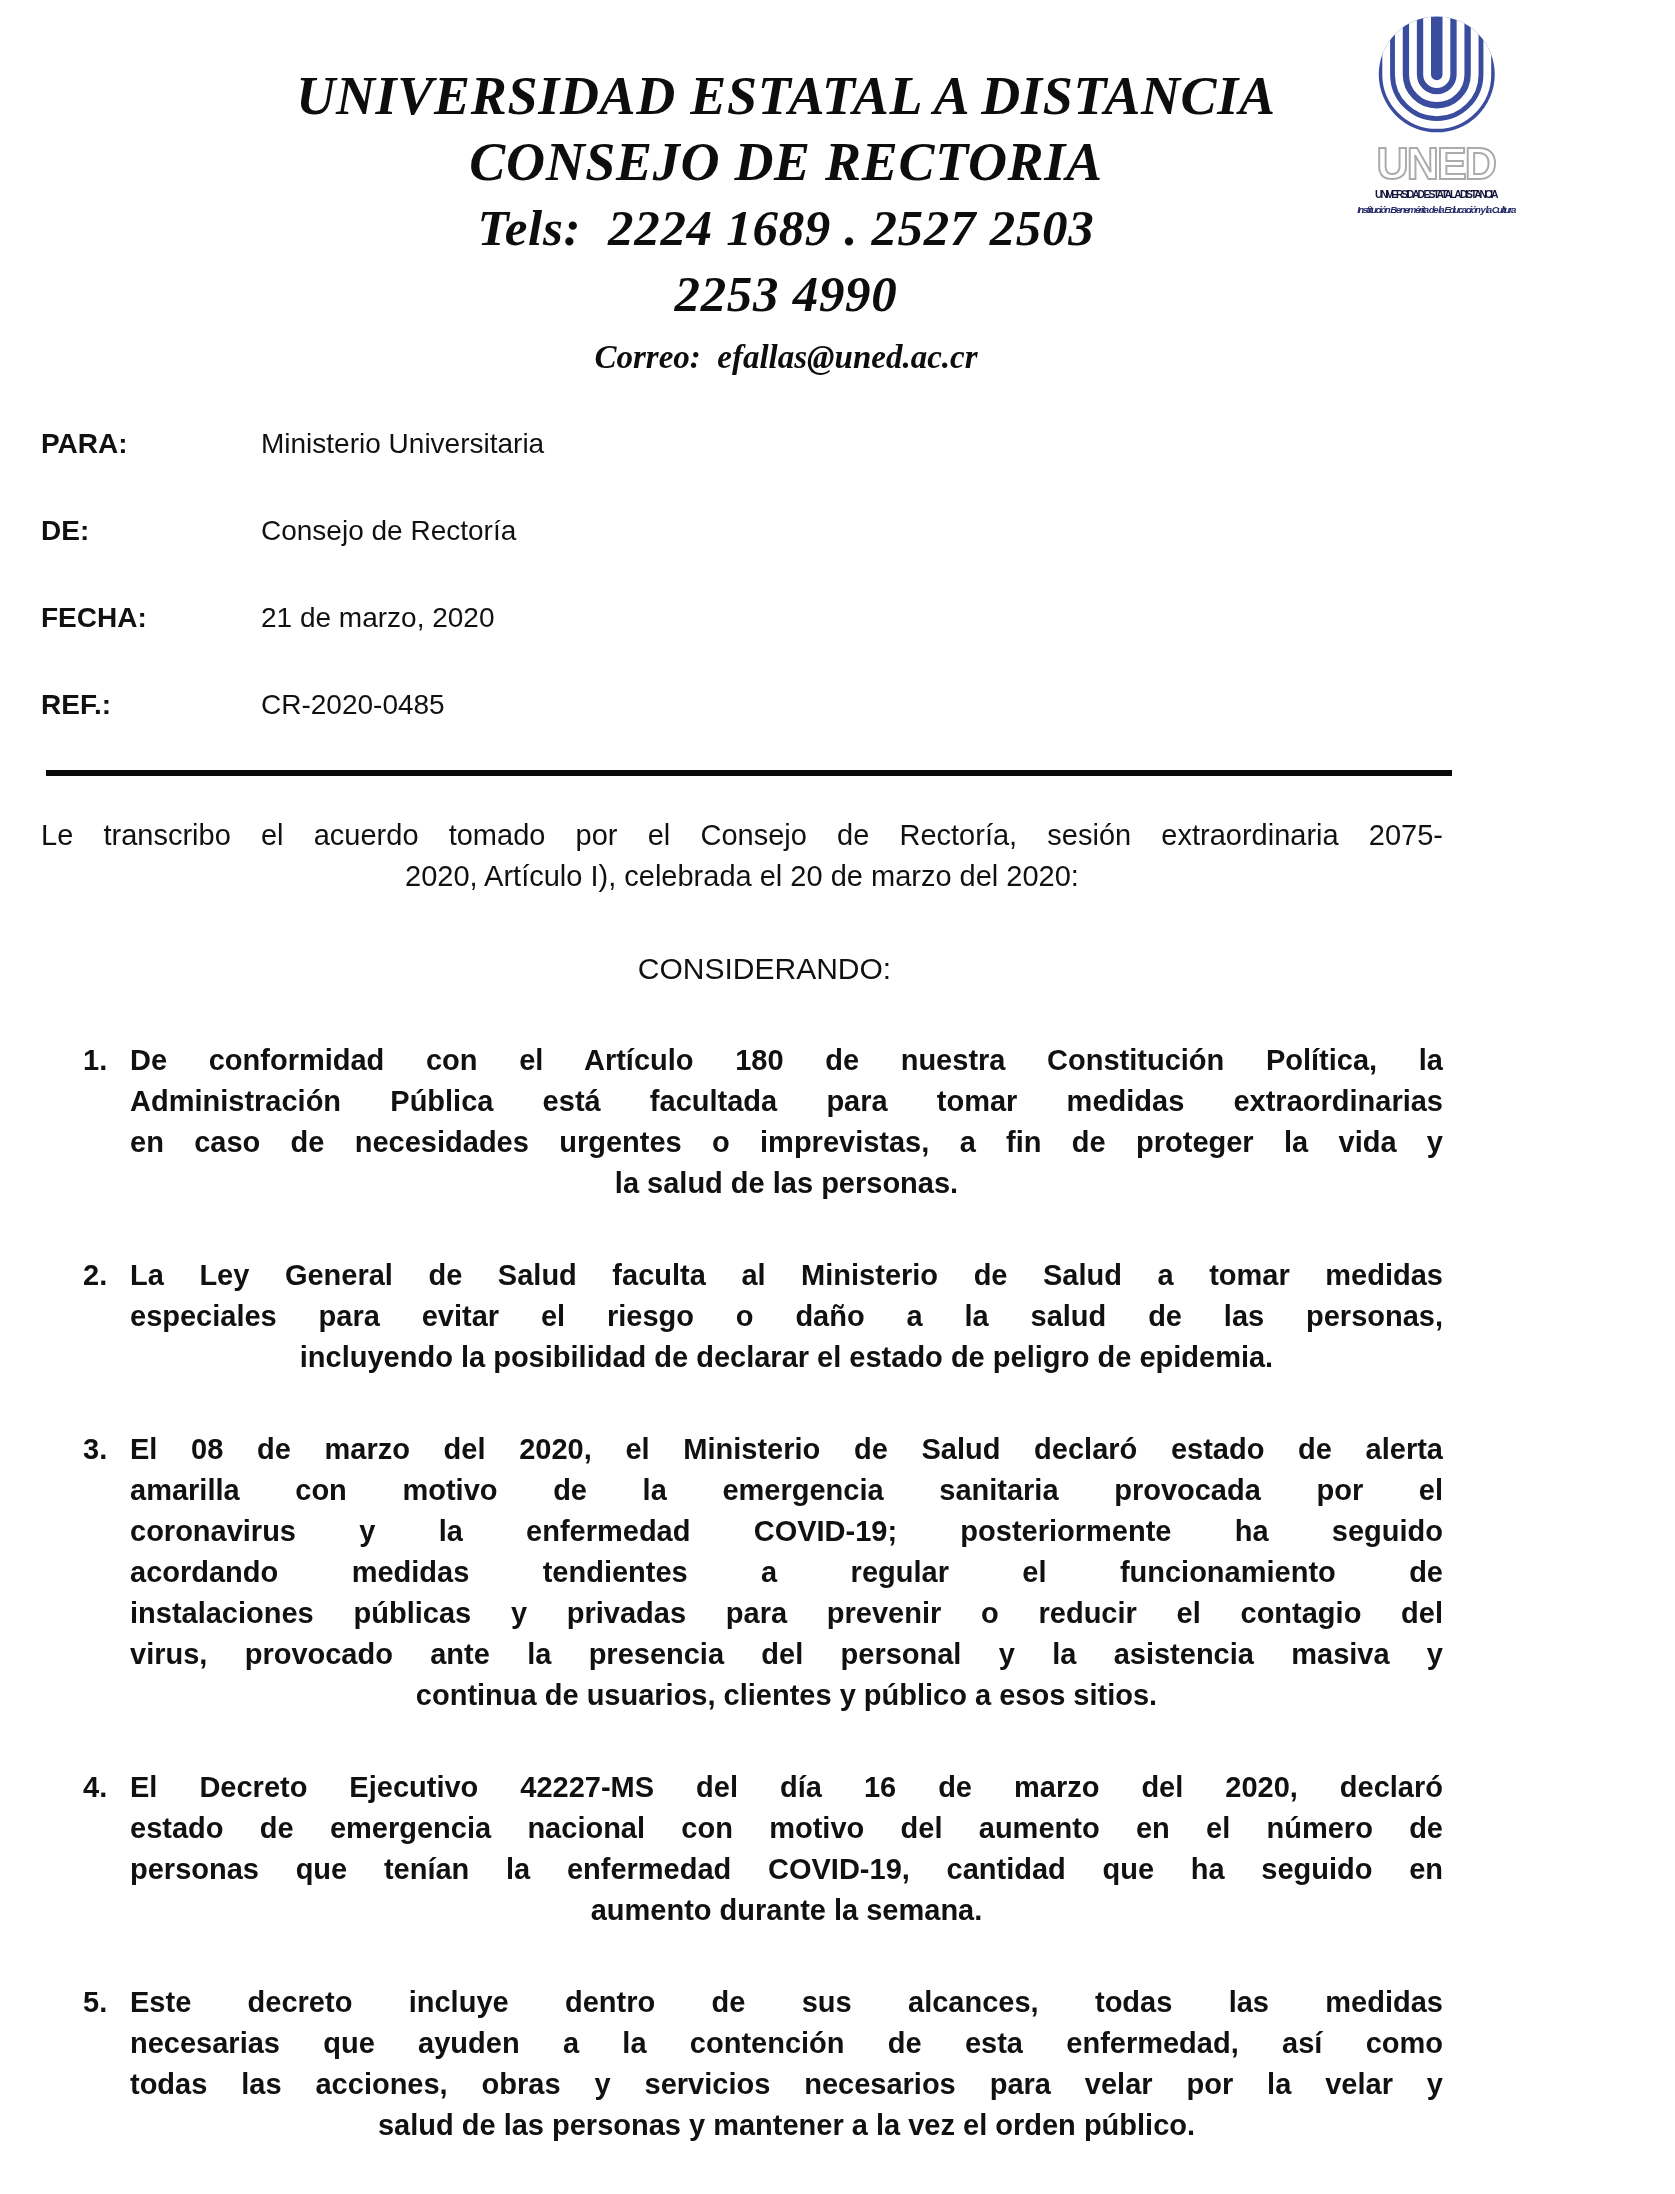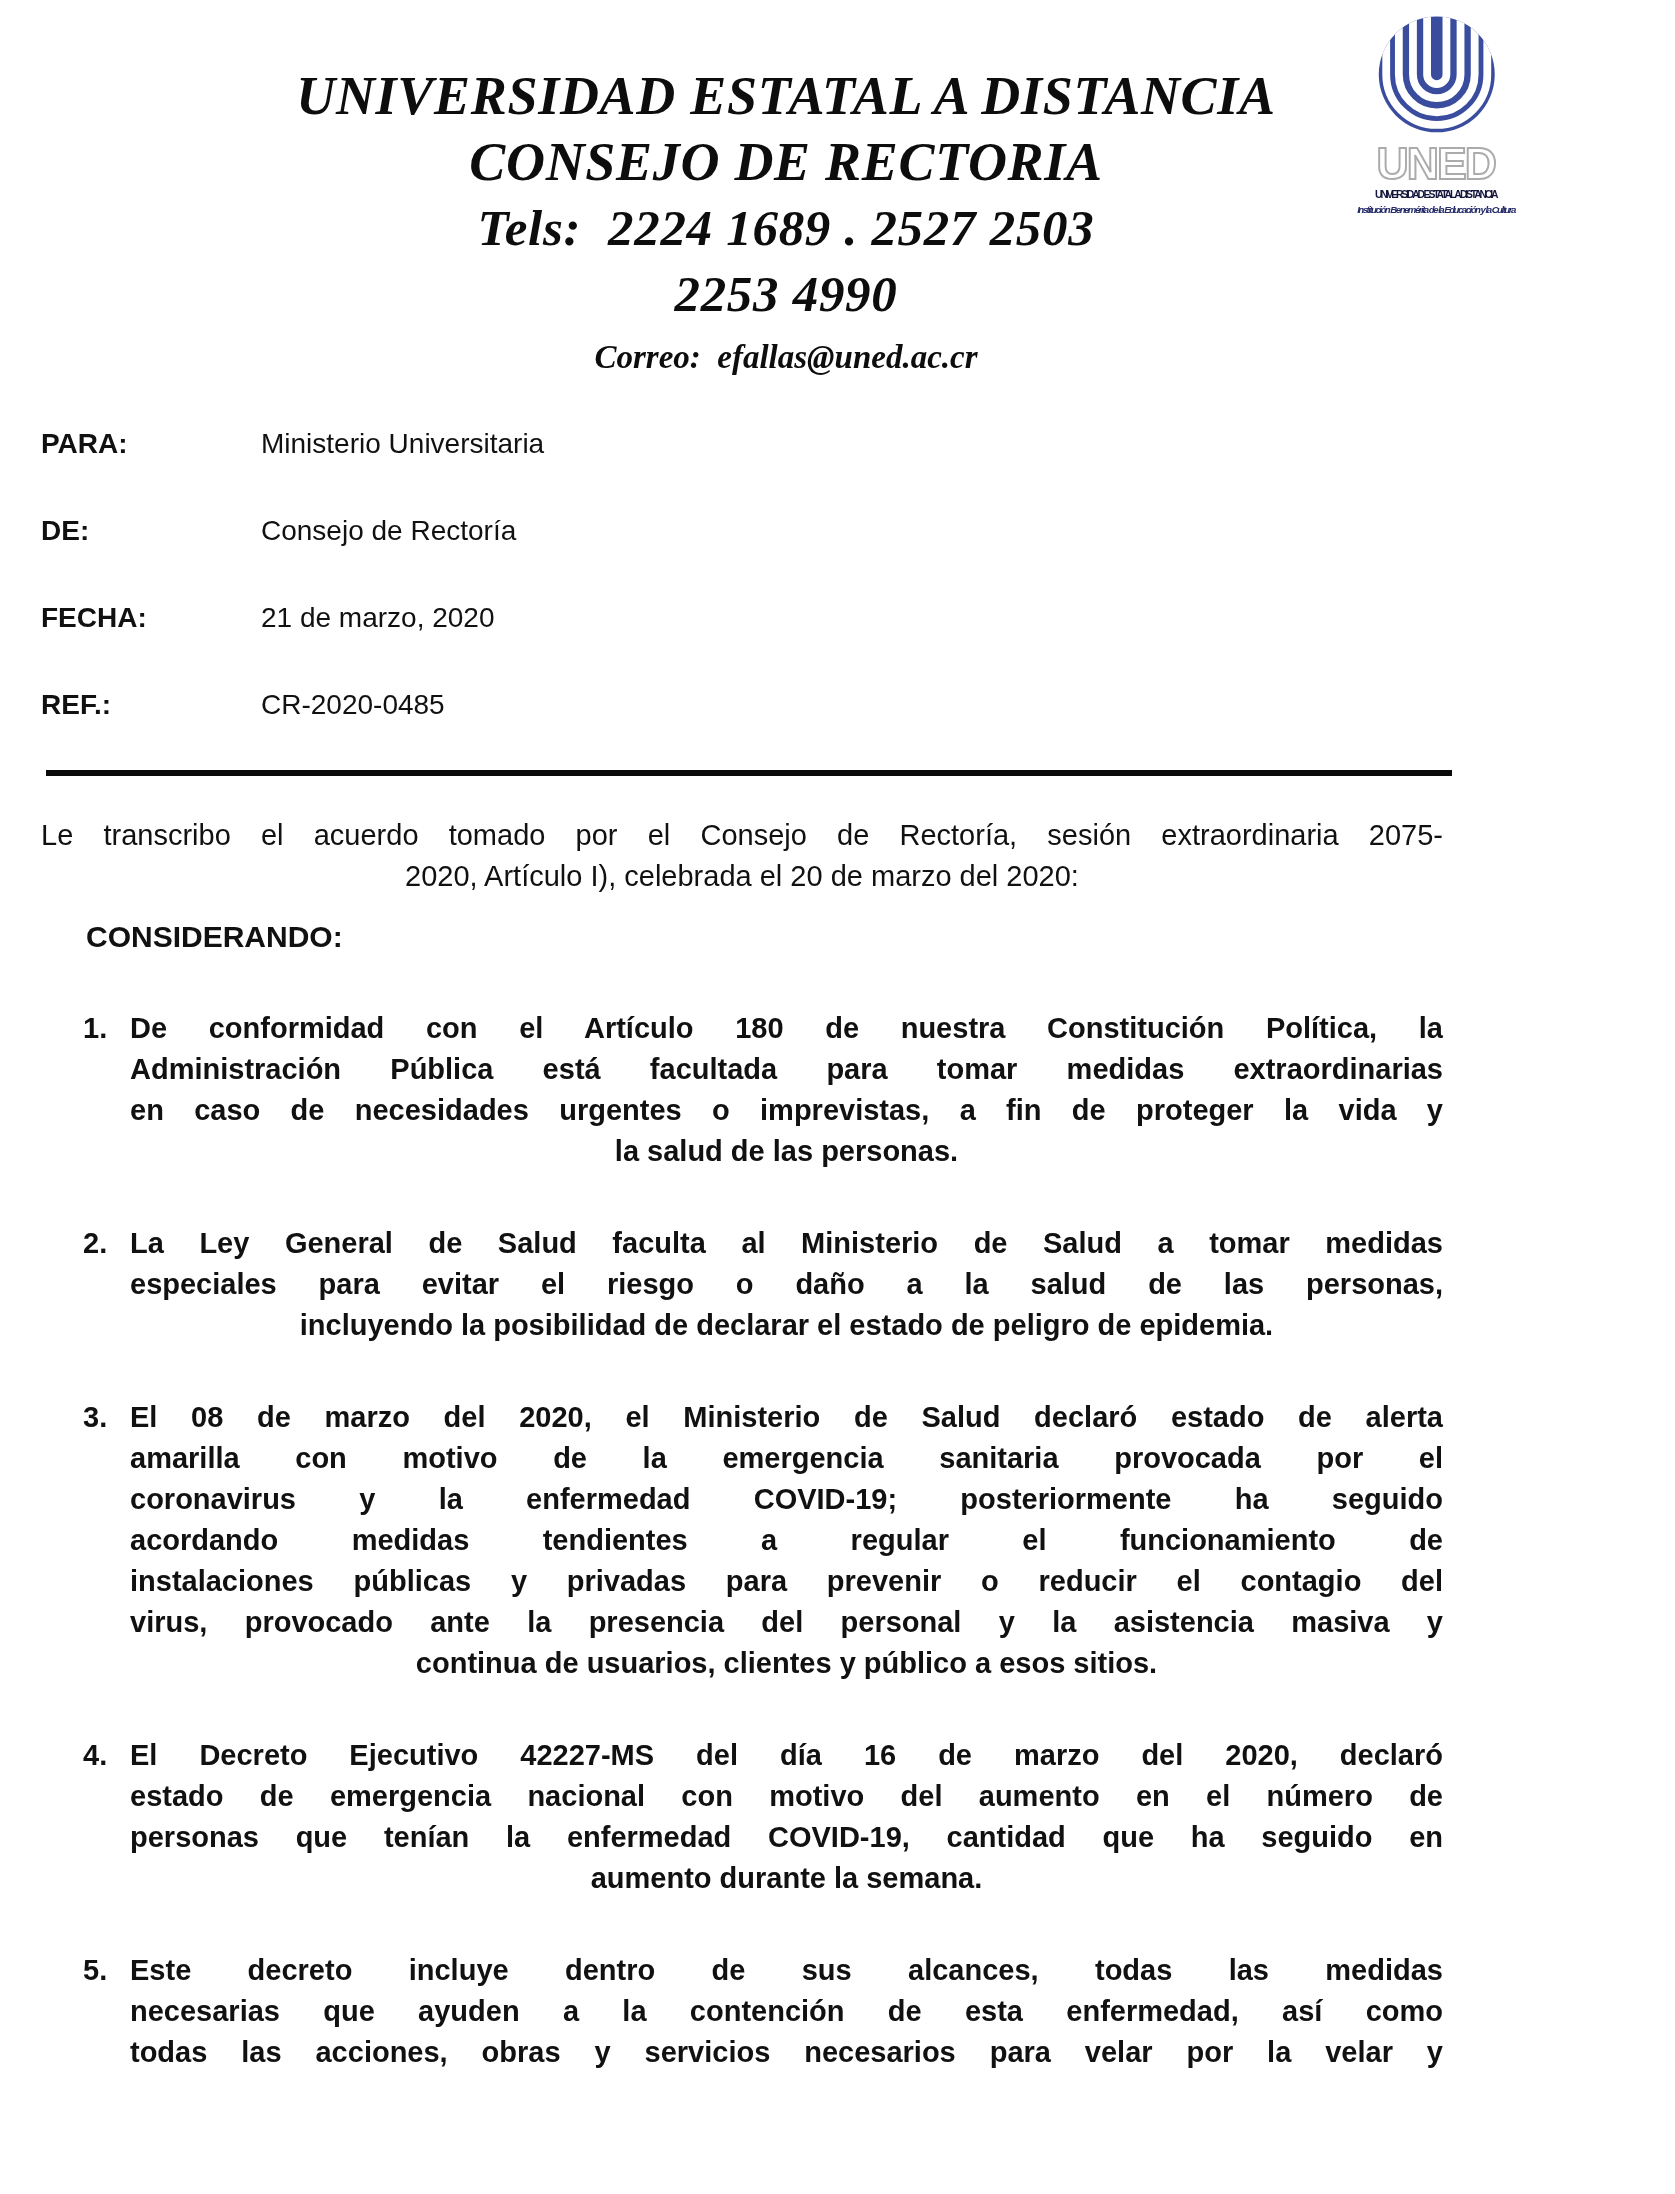--- a/index.html
+++ b/index.html
@@ -45,22 +45,22 @@
     width: 1406px; height: 6px;
     background: #0a0a0a; border: none;
   }
 
   
   .intro { margin-top: 39px; font-size: 29px; line-height: 41px; }
   .jl { text-align: center; }
   .jl.just { text-align: justify; text-align-last: justify; }
 
   .section-heading {
-    margin-top: 19px; margin-left: 45px;
-    font-size: 30px; line-height: 41px; font-weight: bold;
+    margin-top: 51px; margin-left: 45px;
+    font-size: 30px; line-height: 41px; font-weight: normal; text-align: center;
   }
 
   .item {
     position: relative;
     margin-top: 51px;
     padding-left: 89px;
     font-weight: bold;
     font-size: 29px; line-height: 41px;
   }
   .item-number { position: absolute; left: 42px; top: 0; }
@@ -167,17 +167,18 @@
         <div class="jl">aumento durante la semana.</div>
       </div>
   </div>
 
   <div class="item">
     <span class="item-number">5.</span>
     <div class="item-lines">
         <div class="jl just">Este decreto incluye dentro de sus alcances, todas las medidas</div>
         <div class="jl just">necesarias que ayuden a la contención de esta enfermedad, así como</div>
         <div class="jl just">todas las acciones, obras y servicios necesarios para velar por la velar y</div>
+        <div class="jl">salud de las personas y mantener a la vez el orden público.</div>
       </div>
   </div>
 
 </div>
 
 
 </body></html>

